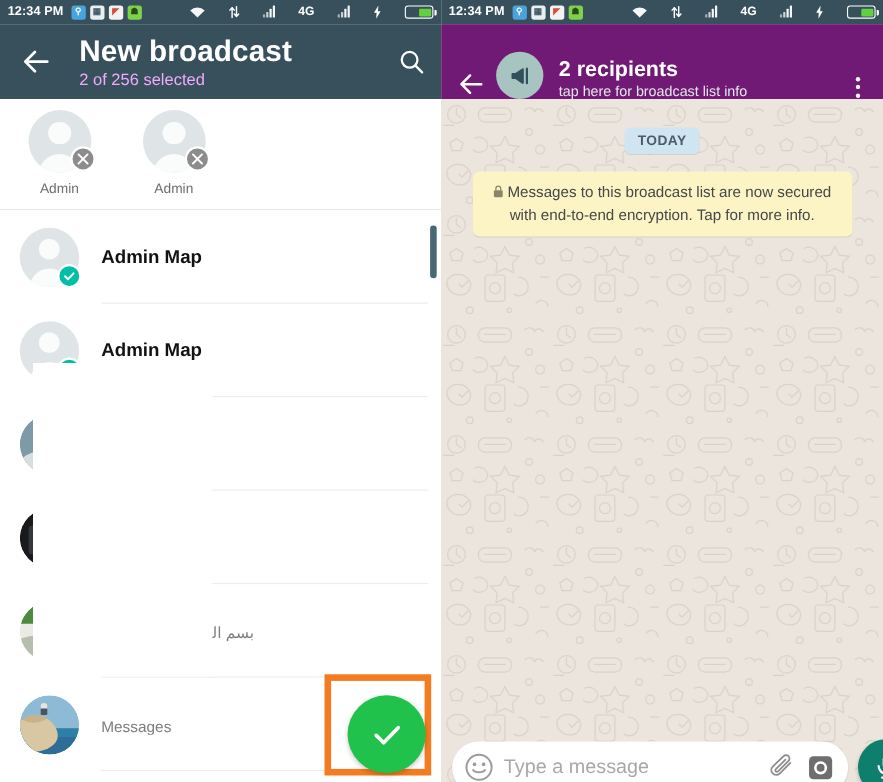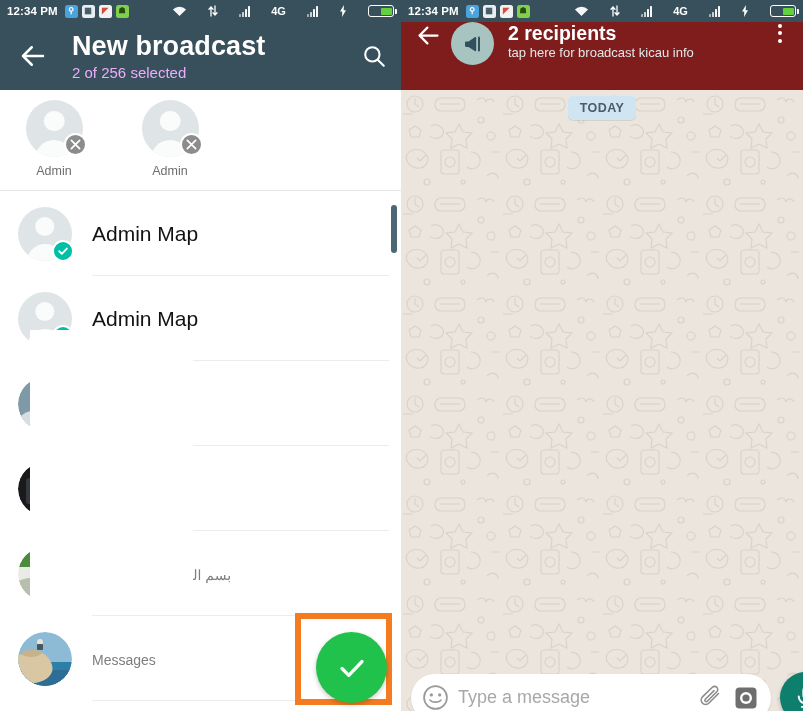--- a/index.html
+++ b/index.html
@@ -27,21 +27,21 @@
   .sb-badge {
     width:13px; height:13px; border-radius:2.5px;
     display:flex; align-items:center; justify-content:center;
     font-size:8px; line-height:1;
   }
   .sb-badge.b1 { background:#4BA3DE; color:#fff; }
   .sb-badge.b2 { background:#E8EEF2; color:#3A5260; }
   .sb-badge.b3 { background:#F2F2F2; color:#D94A3D; }
   .sb-badge.b4 { background:#7FD04B; color:#2C4A15; }
   .sb-spacer { flex:1; }
-  .sb-icons-right { display:flex; align-items:flex-end; gap:21px; }
+  .sb-icons-right { display:flex; align-items:flex-start; gap:21px; }
   .sb-4g { font-size:11px; font-weight:bold; }
   .bars { display:flex; align-items:flex-end; gap:1px; height:11px; }
   .bars i { width:2px; background:#fff; display:block; border-radius:.5px; opacity:.95; }
   .bars i:nth-child(1){height:3px;opacity:.55}
   .bars i:nth-child(2){height:5px;opacity:.75}
   .bars i:nth-child(3){height:8px;}
   .bars i:nth-child(4){height:11px;}
   .battery {
     width:26px; height:12px; border:1.5px solid #fff; border-radius:3px;
     position:relative; display:flex; align-items:center; padding:1.5px;
@@ -57,42 +57,42 @@
     height:68px; background:#37505C; color:#fff;
     display:flex; align-items:center; padding:0 14px 0 18px;
   }
   .back-arrow { width:30px; height:30px; flex:none; }
   .lheader-txt { flex:1; margin-left:24px; }
   .lheader-title { font-size:27px; font-weight:bold; line-height:1.12; letter-spacing:.1px; }
   .lheader-sub { font-size:15px; margin-top:2px; color:#f0abfc; }
   .search-icon { width:26px; height:26px; flex:none; }
 
   
-  .chips { display:flex; padding:10px 0 4px 18px; gap:44px;align-items:center; }
+  .chips { display:flex; padding:10px 0 4px 18px; gap:32px;align-items:center; }
   .chip { width:72px; text-align:center; position:relative; }
   .chip-av { position:relative; width:57px; height:57px; margin:0 auto; }
   .chip-label {
     font-size:12.5px; color:#6E6E6E; margin-top:7px;
     white-space:nowrap; overflow:hidden; text-overflow:ellipsis;
   }
   .chip-x {
     position:absolute; right:-4px; bottom:1px;
     width:23px; height:23px; border-radius:50%;
     background:#8C8C8C; border:2px solid #fff;
     display:flex; align-items:center; justify-content:center;
   }
   .divider-full { height:1px; background:#E6E6E6; margin:8px 0 0 0; }
 
   
   .list { position:relative; }
   .row { display:flex; align-items:center; height:85px; padding-left:18px; position:relative; }
   .row-av { position:relative; width:54px; height:54px; flex:none; }
   .row-body { flex:1; margin-left:20px; padding-right:14px; min-width:0; }
   .row-name {
-    font-size:21px; font-weight:normal; color:#121212;
+    font-size:17px; font-weight:bold; color:#121212;
     white-space:nowrap; overflow:hidden; text-overflow:ellipsis;
   }
   .row-status {
     font-size:14px; color:#7D7D7D; margin-top:3px;
     white-space:nowrap; overflow:hidden; text-overflow:ellipsis;
   }
   .row-status.rtl { direction:rtl; text-align:left; }
   .row-div { position:absolute; left:92px; right:12px; bottom:0; height:1px; background:#ECECEC; }
   .check-badge {
     position:absolute; right:-2px; bottom:-1px;
@@ -133,42 +133,42 @@
   }
   .fab-check {
     position:absolute; left:316px; top:632px; width:71px; height:71px;
     border-radius:50%; background:#21C24B; z-index:10;
     display:flex; align-items:center; justify-content:center;
     box-shadow:0 2px 5px rgba(0,0,0,.22);
   }
 
   
   .rheader {
-    height:68px; background:#7f1d1d; color:#fff;
-    display:flex; align-items:flex-start; padding:0 12px 12px 14px; position:relative; z-index:4;
+    height:68px; background:#701a75; color:#fff;
+    display:flex; align-items:flex-end; padding:0 12px 0 14px; position:relative; z-index:4;
   }
   .rheader .back-arrow { width:27px; height:27px; }
   .bc-avatar {
     width:43px; height:43px; border-radius:50%; background:#A7C4C0;
     margin-left:9px; flex:none; display:flex; align-items:center; justify-content:center;
   }
   .rheader-txt { flex:1; margin-left:14px; min-width:0; }
   .rheader-title { font-size:19.5px; font-weight:bold; line-height:1.15; }
   .rheader-sub { font-size:13px; margin-top:1px; color:#E2E8EB; }
   .kebab { width:22px; height:22px; flex:none; display:flex; flex-direction:column;
            align-items:center; justify-content:center; gap:3.5px; }
   .kebab i { width:4px; height:4px; border-radius:50%; background:#fff; display:block; }
 
   
   .chat {
     position:relative; height:643px; background:#ECE5DD; overflow:hidden;
     display:flex; flex-direction:column; align-items:center;
   }
   .wallpaper { position:absolute; inset:0; opacity:1; }
-  .chat-inner { position:relative; z-index:2; width:100%; padding-top:6px; }
+  .chat-inner { position:relative; z-index:2; width:100%; padding-top:26px; }
   .day-pill {
     margin:0 auto; width:fit-content;
     background:#CFE5F2; color:#4A5C66;
     font-size:12.5px; font-weight:bold; letter-spacing:.4px;
     padding:5px 12px; border-radius:5px;
     box-shadow:0 1px .5px rgba(0,0,0,.09);
   }
   .bubble-enc {
     margin:16px auto 0; max-width:345px;
     background:#FDF4C5; color:#44484A;
@@ -494,21 +494,21 @@
         <path d="M20 12H4M4 12l7-7M4 12l7 7" stroke="#fff" stroke-width="2" fill="none" stroke-linecap="round" stroke-linejoin="round"></path>
       </svg>
       <div class="bc-avatar">
         <svg width="24" height="24" viewBox="0 0 24 24">
           <path d="M4 10.5v3.2c0 .7.6 1.2 1.3 1.2h2.2l6.3 4.2c.6.4 1.4 0 1.4-.8V6c0-.8-.8-1.2-1.4-.8L7.5 9.4H5.3c-.7 0-1.3.5-1.3 1.1Z" fill="#32505C"></path>
           <path d="M18 5.4v13.2" stroke="#32505C" stroke-width="2" stroke-linecap="round"></path>
         </svg>
       </div>
       <div class="rheader-txt">
         <div class="rheader-title">2 recipients</div>
-        <div class="rheader-sub">tap here for broadcast kicau info</div>
+        <div class="rheader-sub">tap here for broadcast list info</div>
       </div>
       <div class="kebab">
           <i></i>
           <i></i>
           <i></i>
         </div>
     </div>
 
     <div class="chat">
       <svg class="wallpaper" viewBox="0 0 402 643" preserveAspectRatio="xMidYMid slice">
@@ -537,20 +537,28 @@
               <path d="M2 24h10M90 62h8"></path>
             </g>
           </pattern>
         </defs>
         <rect width="402" height="643" fill="url(#doodle)"></rect>
       </svg>
 
       <div class="chat-inner">
         <div class="day-pill">TODAY</div>
 
+        <div class="bubble-enc">
+          <span class="lock-glyph">
+            <svg width="10" height="12" viewBox="0 0 10 12">
+              <rect x="1" y="5" width="8" height="6.4" rx="1.2" fill="#8A8468"></rect>
+              <path d="M2.8 5V3.4a2.2 2.2 0 0 1 4.4 0V5" stroke="#8A8468" stroke-width="1.2" fill="none"></path>
+            </svg>
+          </span><span>Messages to this broadcast list are now secured with end-to-end encryption. Tap for more info.</span>
+        </div>
 
       </div>
 
       <div class="inputbar">
         <div class="input-pill">
           <svg class="emoji-icon" viewBox="0 0 26 26">
             <circle cx="13" cy="13" r="11" stroke="#9B9B9B" stroke-width="1.7" fill="none"></circle>
             <circle cx="9" cy="10.5" r="1.6" fill="#9B9B9B"></circle>
             <circle cx="17" cy="10.5" r="1.6" fill="#9B9B9B"></circle>
             <path d="M7.8 15.5c1.6 2.6 8.8 2.6 10.4 0" stroke="#9B9B9B" stroke-width="1.7" fill="none" stroke-linecap="round"></path>

